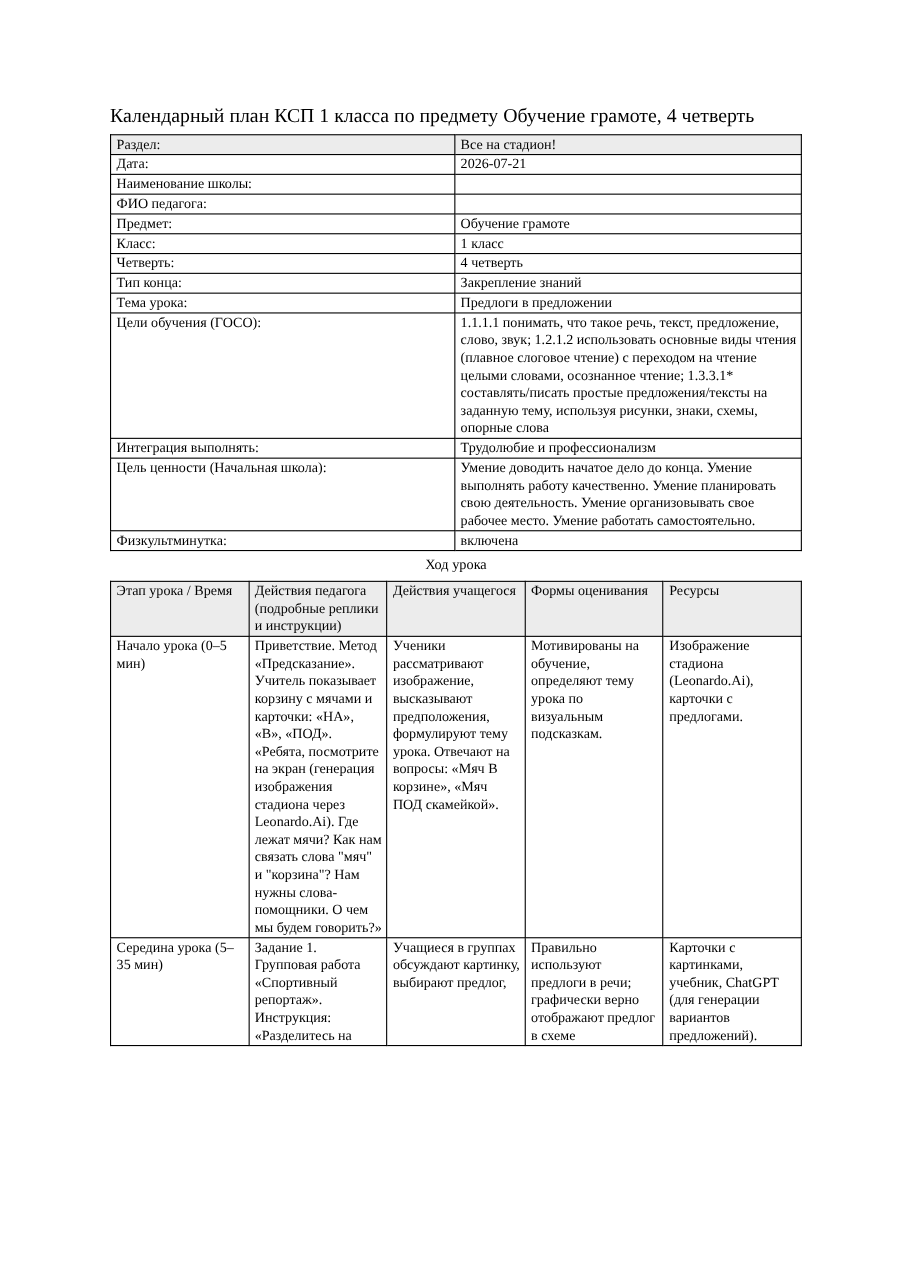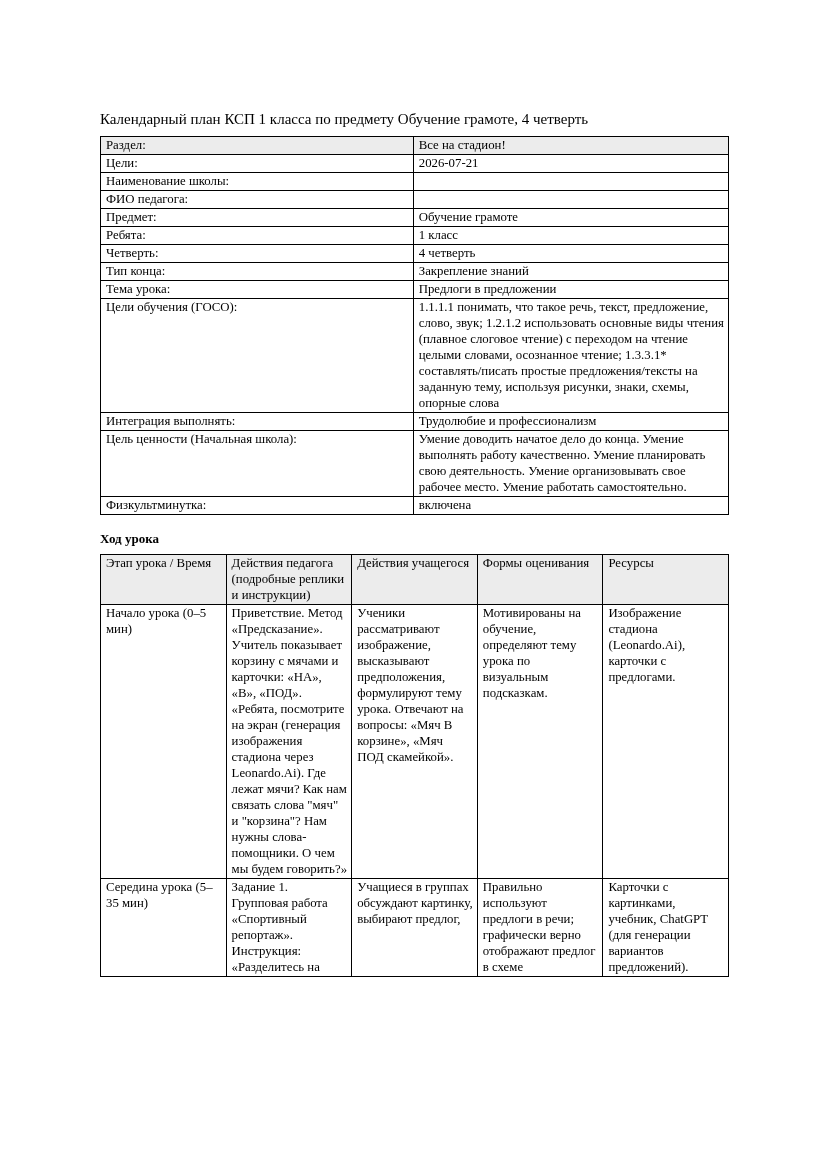--- a/index.html
+++ b/index.html
@@ -16,24 +16,24 @@
   }
 
   .content {
     position: absolute;
     left: 100px;
     top: 97px;
     width: 629px;
   }
 
   .doc-title {
-    font-size: 15px;
+    font-size: 18px;
     line-height: 16px;
     font-weight: normal;
-    margin: 14px 0 9px 0;
+    margin: 0 0 9px 0;
   }
 
   table.doc {
     border-collapse: collapse;
     width: 100%;
     table-layout: fixed;
   }
 
   table.doc td {
     border: 1px solid #000;
@@ -44,22 +44,23 @@
     text-align: left;
     word-wrap: break-word;
     font-weight: normal;
   }
 
   tr.hl td { background: #ececec; }
 
   .section-heading {
     font-size: 13px;
     line-height: 16px;
-    font-weight: bold;
-    margin: 16px 0 7px 0;
+    font-weight: normal;
+    margin: 4px 0 7px 0;
+    text-align: center;
   }
 
   table.flow td { padding: 0 4px 1px 5px; }
 </style>
 </head>
 <body>
 
 <div class="page">
   <div class="content">
 
@@ -69,37 +70,37 @@
       <colgroup>
           <col style="width:49.8%">
           <col style="width:50.2%">
         </colgroup>
       <tbody>
         <tr class="hl">
           <td>Раздел:</td>
           <td>Все на стадион!</td>
         </tr>
         <tr>
-          <td>Цели:</td>
+          <td>Дата:</td>
           <td>2026-07-21</td>
         </tr>
         <tr>
           <td>Наименование школы:</td>
           <td></td>
         </tr>
         <tr>
           <td>ФИО педагога:</td>
           <td></td>
         </tr>
         <tr>
           <td>Предмет:</td>
           <td>Обучение грамоте</td>
         </tr>
         <tr>
-          <td>Ребята:</td>
+          <td>Класс:</td>
           <td>1 класс</td>
         </tr>
         <tr>
           <td>Четверть:</td>
           <td>4 четверть</td>
         </tr>
         <tr>
           <td>Тип конца:</td>
           <td>Закрепление знаний</td>
         </tr>

